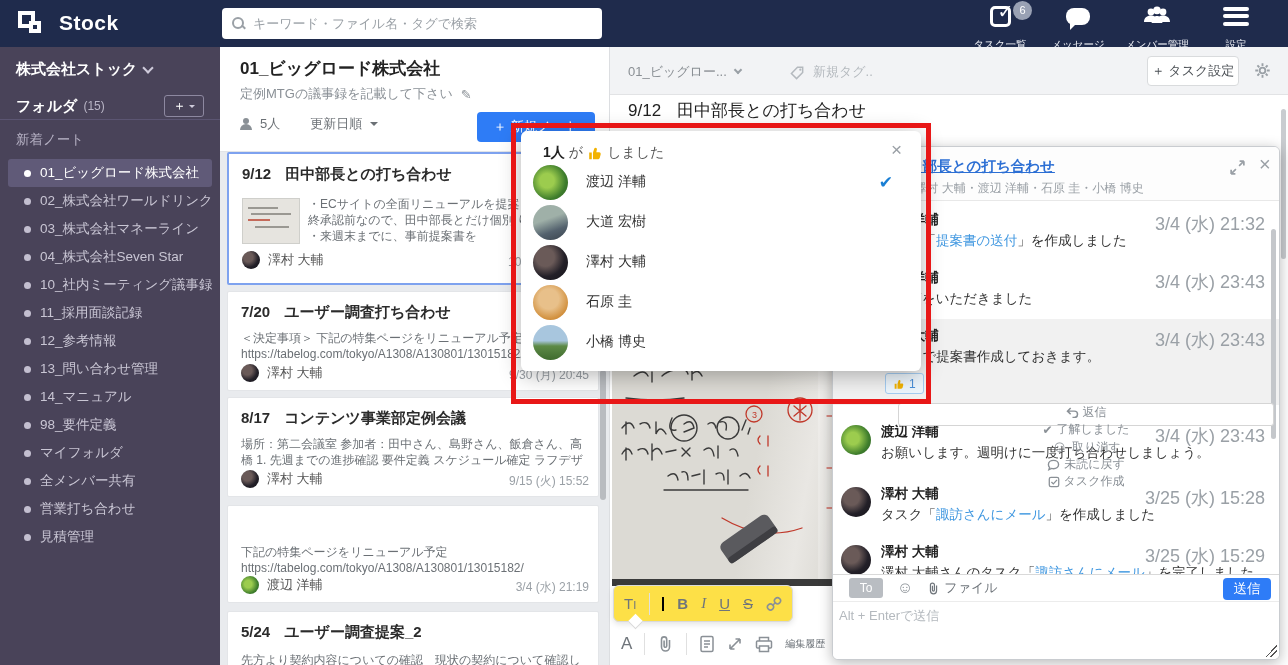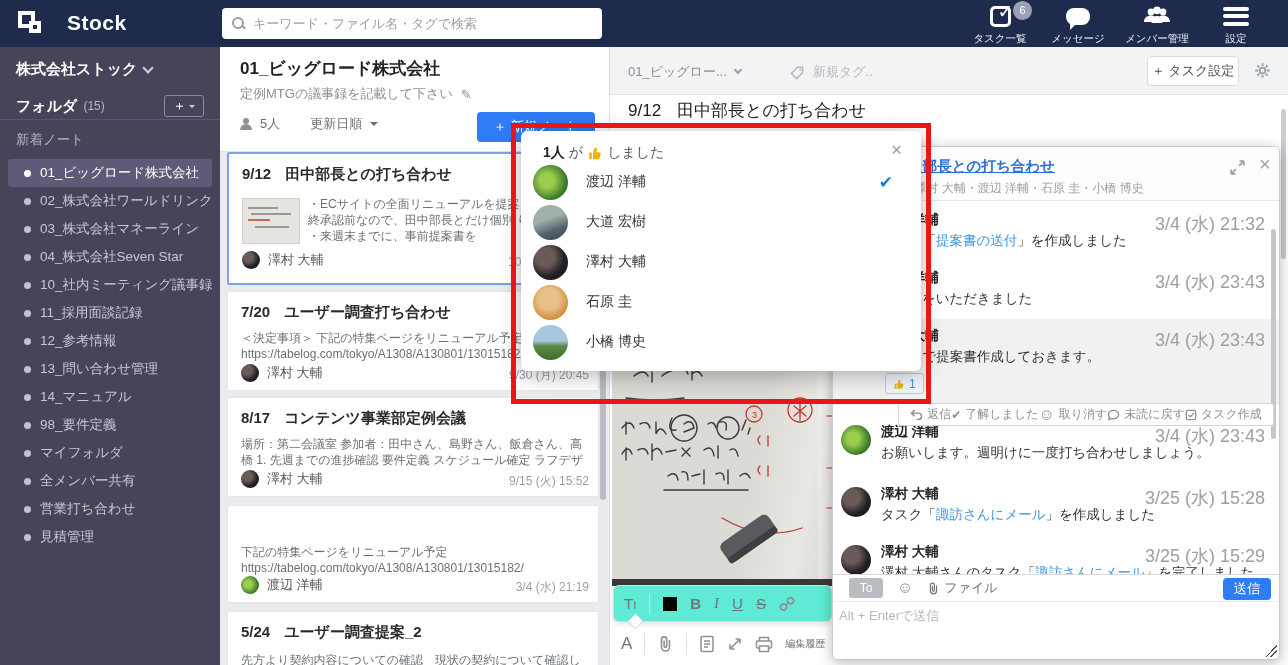--- a/index.html
+++ b/index.html
@@ -3,33 +3,33 @@
 <meta charset="utf-8">
 <style>
   * { margin:0; padding:0; box-sizing:border-box; }
   html,body { background:#888; }
   .app{ position:relative; width:1288px; height:665px; overflow:hidden; background:#fff;
         font-family:"Liberation Sans","DejaVu Sans",sans-serif; color:#333; }
   .abs{ position:absolute; }
 
   
   .navbar{ left:0; top:0; width:1288px; height:47px; background:#1f2b4c; z-index:20; }
-  .logo{ left:16px; top:9px; display:flex; align-items:center; gap:23px; }
+  .logo{ left:16px; top:9px; display:flex; align-items:center; gap:15px; }
   .logo-mark{ position:relative; width:28px; height:28px; }
   .logo-sq1{ position:absolute; left:2px; top:2px; width:17px; height:17px; border:4px solid #fff; }
   .logo-sq2{ position:absolute; left:13px; top:12px; width:12px; height:12px; border:4px solid #fff; background:#1f2b4c; }
   .logo-text{ color:#fff; font-size:21px; font-weight:bold; letter-spacing:.5px; }
   .searchbox{ left:222px; top:8px; width:380px; height:31px; background:#fff; border-radius:4px;
               display:flex; align-items:center; padding:0 10px; gap:8px; }
   .i-search{ width:13px; height:13px; position:relative; flex:0 0 auto; }
   .i-search::before{ content:""; position:absolute; left:0; top:0; width:8px; height:8px; border:2px solid #9aa0a6; border-radius:50%; }
   .i-search::after{ content:""; position:absolute; left:9px; top:9px; width:5px; height:2px; background:#9aa0a6; transform:rotate(45deg); }
   .search-ph{ color:#9aa0a6; font-size:13px; }
   .nav-item{ top:4px; width:80px; text-align:center; color:#fff; cursor:pointer; }
-  .nav-item .lbl{ display:block; font-size:10.5px; margin-top:4px; color:#f0f2f7; }
+  .nav-item .lbl{ display:block; font-size:10.5px; margin-top:10px; color:#f0f2f7; }
   .nav-ico{ height:24px; display:flex; align-items:center; justify-content:center; }
   .i-task{ position:relative; width:21px; height:21px; border:3px solid #fff; border-radius:5px; }
   .i-task::after{ content:"✓"; position:absolute; right:-6px; top:-9px; color:#fff; font-weight:bold; font-size:19px; }
   .badge{ position:absolute; right:8px; top:-3px; width:19px; height:19px; border-radius:50%;
           background:#99a1b4; color:#fff; font-size:11px; line-height:19px; text-align:center; }
   .i-bubble{ position:relative; width:24px; height:17px; background:#fff; border-radius:8px; }
   .i-bubble::after{ content:""; position:absolute; left:4px; bottom:-5px; border:5px solid transparent; border-top-color:#fff; border-left-color:#fff; }
   .i-bars{ width:26px; height:19px; display:flex; flex-direction:column; justify-content:space-between; }
   .i-bars span{ height:4px; background:#fff; border-radius:2px; }
 
@@ -96,21 +96,21 @@
   .nv-title{ left:18px; top:52px; font-size:17px; color:#1f1f1f; }
   .nv-title .d{ margin-right:16px; }
   .nv-scroll{ left:671px; top:62px; width:5px; height:150px; background:#c9ccd0; border-radius:3px; }
 
   
   .wb{ left:2px; top:271px; width:233px; height:268px; background:linear-gradient(100deg,#dcdad4 0 60%, #e9e7e3 80%, #d6d4ce 100%); overflow:hidden; }
   .wb svg{ position:absolute; left:0; top:0; }
   .wb .tray{ position:absolute; left:0; bottom:0; width:100%; height:7px; background:#3a3a3a; }
 
   
-  .fmt-pop{ left:3px; top:538px; width:219px; height:37px; background:#5eead4; border:1px solid #d9d9d9; border-radius:6px;
+  .fmt-pop{ left:3px; top:538px; width:180px; height:37px; background:#fde047; border:1px solid #d9d9d9; border-radius:6px;
             box-shadow:0 2px 6px rgba(0,0,0,.12); display:flex; align-items:center; padding:0 10px; gap:13px; color:#6f757b; }
   .fmt-pop::after{ content:""; position:absolute; left:16px; bottom:-6px; width:10px; height:10px; background:#fff;
                    border-right:1px solid #d9d9d9; border-bottom:1px solid #d9d9d9; transform:rotate(45deg); }
   .fmt-pop .vdiv, .ed-row .vdiv{ width:1px; height:22px; background:#e0e0e0; }
   .fmt-pop .g{ font-size:15px; cursor:pointer; }
   .g.bold{ font-weight:bold; } .g.it{ font-style:italic; font-family:"Liberation Serif",serif; }
   .g.un{ text-decoration:underline; } .g.st{ text-decoration:line-through; }
   .swatch{ width:14px; height:14px; background:#000; cursor:pointer; }
   .ed-row{ left:3px; top:580px; width:228px; height:34px; display:flex; align-items:center; gap:12px; padding:0 8px; color:#6f757b; }
   .ed-row .g{ font-size:17px; cursor:pointer; }
@@ -127,21 +127,21 @@
   .msg{ position:absolute; left:0; width:100%; }
   .msg .av30{ position:absolute; left:8px; top:2px; width:30px; height:30px; }
   .msg .nm{ position:absolute; left:48px; top:0; font-size:13.5px; font-weight:bold; color:#222; }
   .msg .tm{ position:absolute; right:14px; top:1px; font-size:18px; color:#9aa0a6; }
   .msg .tx{ position:absolute; left:48px; top:21px; font-size:13.5px; color:#333; white-space:nowrap; }
   .msg .tx .lnk{ color:#3f97e0; cursor:pointer; }
   .hl{ position:absolute; left:0; top:172px; width:100%; height:86px; background:#f1f1f1; }
   .chip{ position:absolute; left:52px; top:226px; height:21px; padding:0 7px; background:#edf6fd; border:1px solid #a5cdf2;
          border-radius:3px; display:flex; align-items:center; gap:4px; font-size:12px; color:#4a90d9; cursor:pointer; }
   .actbar{ position:absolute; left:65px; top:256px; width:376px; height:23px; background:#fff; border:1px solid #d5d5d5; border-radius:3px;
-           display:flex; align-items:center; justify-content:center; font-size:12px; color:#8a9096; z-index:3; }
+           display:flex; align-items:center; justify-content:flex-start; font-size:12px; color:#8a9096; z-index:3;flex-direction:column; }
   .actbar span{ display:flex; align-items:center; gap:4px; cursor:pointer; white-space:nowrap; }
   .ch-scroll{ position:absolute; right:3px; top:82px; width:5px; height:210px; background:#c4c7cb; border-radius:3px; }
   .ch-input{ position:absolute; left:0; bottom:0; width:100%; height:85px; border-top:1px solid #d9d9d9; background:#fff; }
   .ci-bar{ position:absolute; left:0; top:0; width:100%; height:27px; border-bottom:1px solid #ececec;
            display:flex; align-items:center; padding:0 16px; gap:14px; color:#8a9096; }
   .to-chip{ width:34px; height:20px; background:#b9bdc2; color:#fff; border-radius:3px; font-size:12px;
             display:flex; align-items:center; justify-content:center; cursor:pointer; }
   .smiley{ font-size:16px; cursor:pointer; }
   .filelbl{ font-size:13px; color:#6f757b; display:flex; align-items:center; gap:4px; cursor:pointer; }
   .btn-send{ position:absolute; right:8px; top:3px; width:48px; height:22px; background:#2e7cf7; color:#fff; border-radius:4px;

